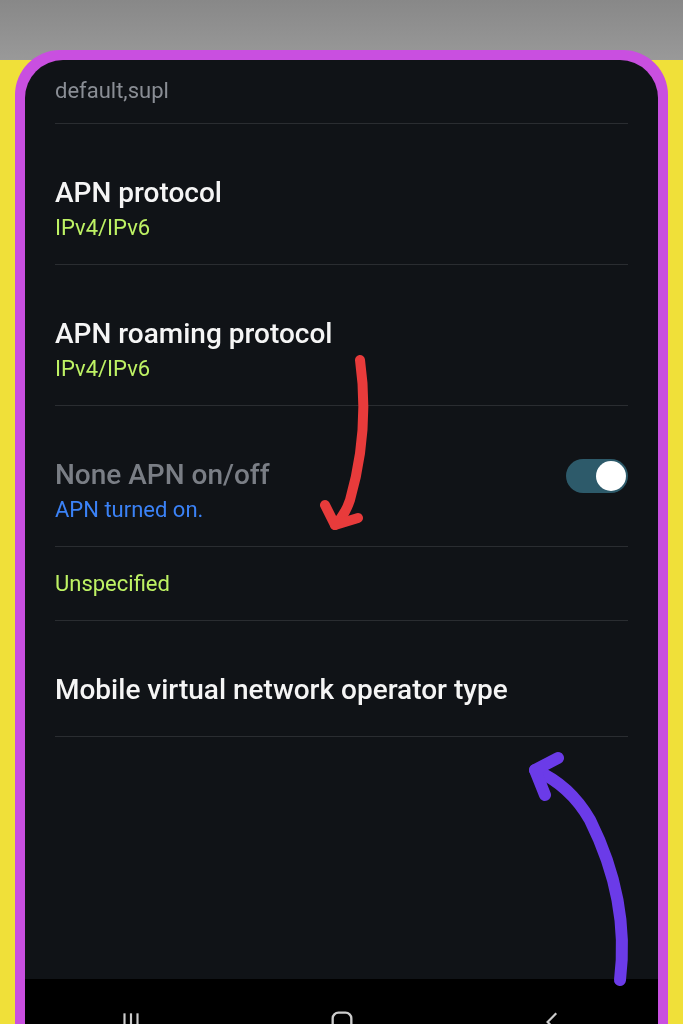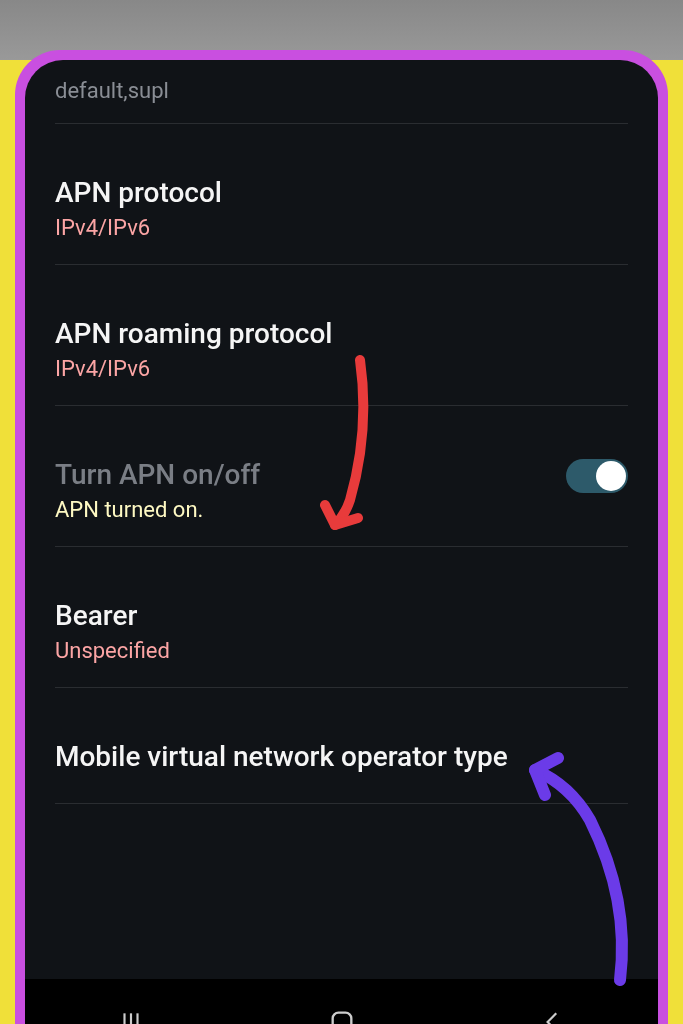--- a/index.html
+++ b/index.html
@@ -59,25 +59,25 @@
       color: #f5f5f5;
       font-size: 28px;
       font-weight: 500;
       margin-bottom: 6px;
       margin-top: 28px;
     }
     .setting-title.dim {
       color: #7a7e85;
     }
     .setting-value {
-      color: #fca5a5;
+      color: #bef264;
       font-size: 22px;
     }
     .setting-value.dim {
-      color: #fef9c3;
+      color: #3b82f6;
     }
     .solo-value {
       color: #8a8e95;
       font-size: 22px;
     }
     .toggle {
       width: 62px;
       height: 34px;
       background: #2d5a6a;
       border-radius: 17px;
@@ -151,31 +151,30 @@
 
       <div class="setting-row">
         <div class="setting-text">
           <div class="setting-title">APN roaming protocol</div>
           <div class="setting-value">IPv4/IPv6</div>
         </div>
       </div>
 
       <div class="setting-row">
         <div class="setting-text">
-          <div class="setting-title dim">Turn APN on/off</div>
+          <div class="setting-title dim">None APN on/off</div>
           <div class="setting-value dim">APN turned on.</div>
         </div>
         <div class="toggle">
           <div class="toggle-knob"></div>
         </div>
       </div>
 
       <div class="setting-row">
         <div class="setting-text">
-          <div class="setting-title">Bearer</div>
           <div class="setting-value">Unspecified</div>
         </div>
       </div>
 
       <div class="setting-row">
         <div class="setting-text">
           <div class="setting-title">Mobile virtual network operator type</div>
         </div>
       </div>
 

